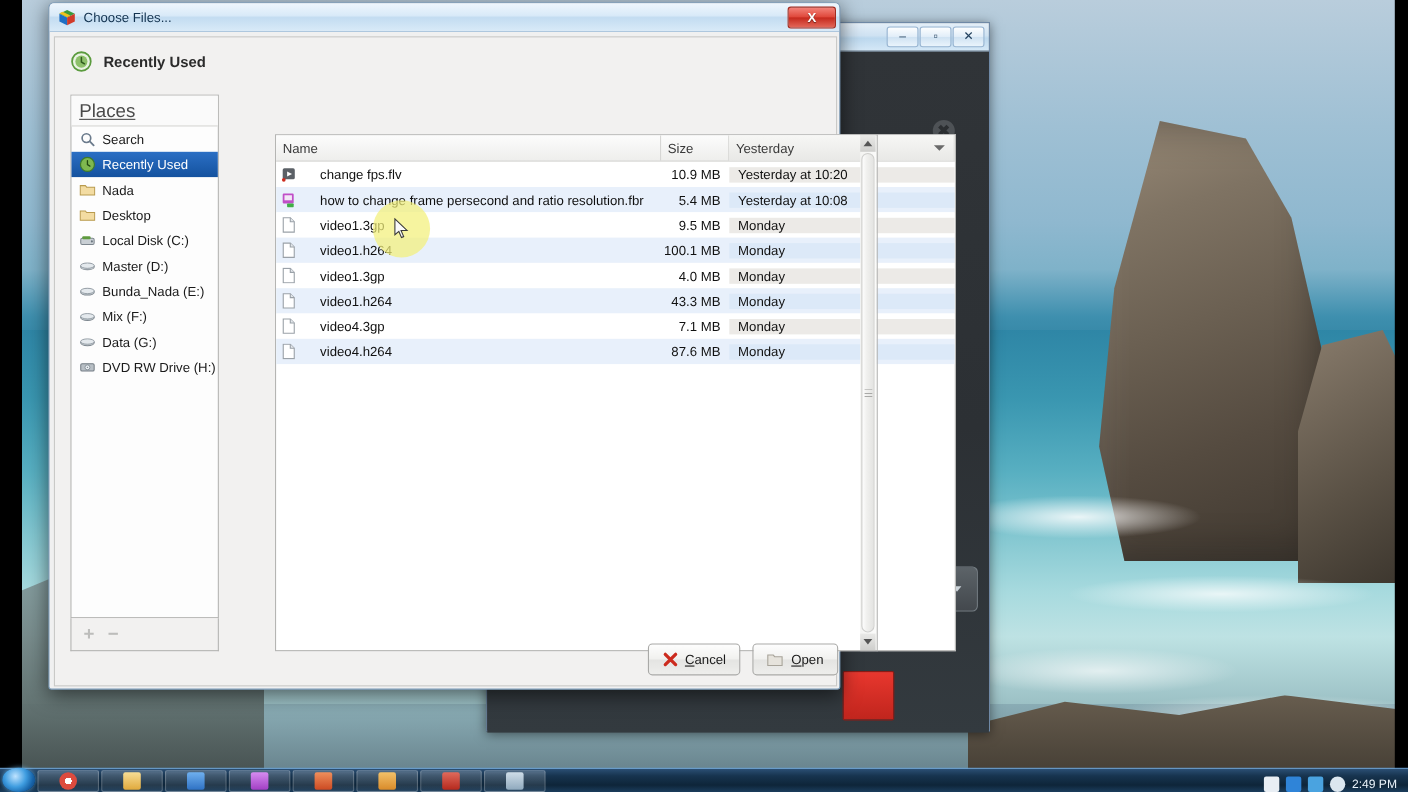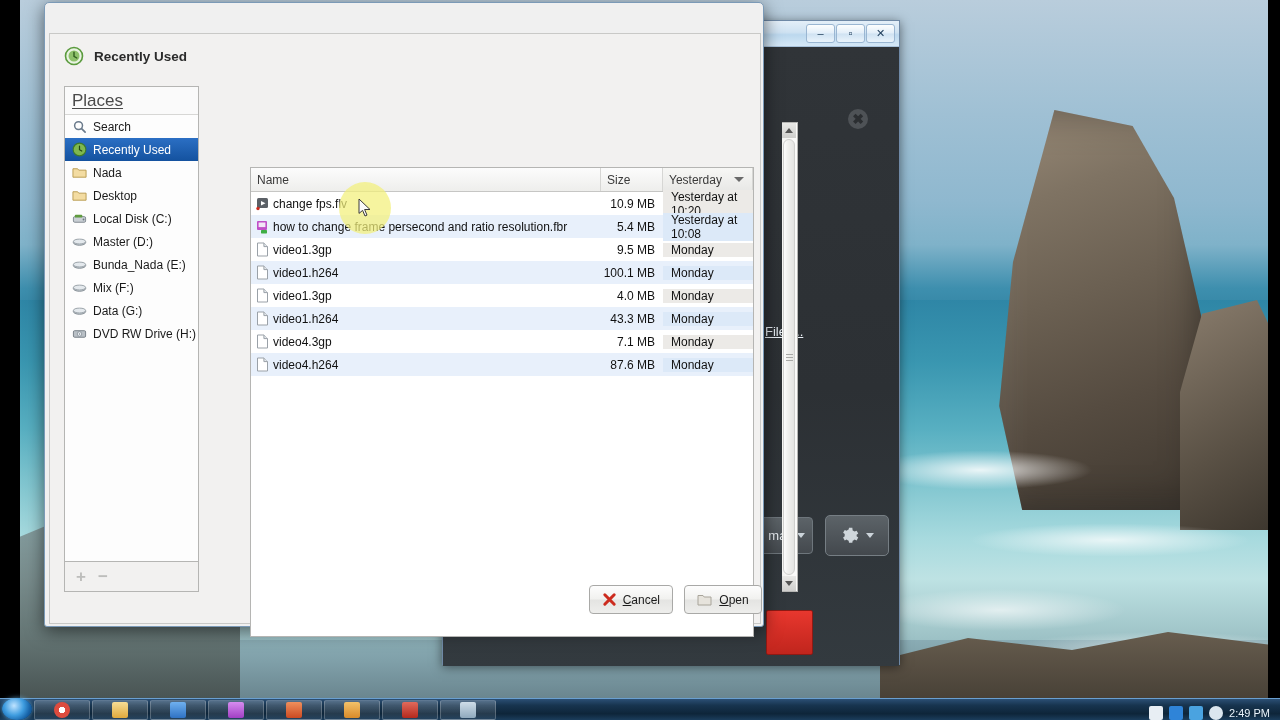--- a/index.html
+++ b/index.html
@@ -168,38 +168,38 @@
   .pi { width:15px; height:15px; flex:0 0 auto; }
 
   #places-btns {
     position:absolute; left:14px; top:528px; width:135px; height:30px;
     border:1px solid #b5b5b3; border-top:none; background:#f2f1f0;
     display:flex; align-items:center; gap:12px; padding-left:11px;
   }
 
   
   #filepane {
-    position:absolute; left:200px; top:88px; width:504px; height:470px;
-    border:1px solid #b5b5b3; background:#fff; overflow:hidden;margin-top:45px;
+    position:absolute; left:200px; top:88px; width:619px; height:470px;
+    border:1px solid #b5b5b3; background:#fff; overflow:hidden;
   }
   #col-head {
     display:flex; height:24px;
     background: linear-gradient(180deg,#fcfcfc,#eeeeec);
     border-bottom:1px solid #c6c6c4; font-size:12px; color:#3a3a3a;
   }
   .ch { display:flex; align-items:center; padding-left:6px; border-right:1px solid #d6d6d4; }
   .ch.name { width:350px; }
   .ch.size { width:62px; }
   .ch.mod { flex:1; justify-content:space-between; padding-right:8px; background:linear-gradient(180deg,#f7f7f5,#e8e8e6); }
   .chev { width:0;height:0;border-left:5px solid transparent;border-right:5px solid transparent;border-top:5px solid #6a6a6a; }
 
   .frow { display:flex; height:23px; font-size:12px; color:#111; align-items:center; }
   .frow.odd { background:#fff; }
   .frow.even { background:#e8f0fb; }
-  .fc-name { width:350px; display:flex; align-items:center; gap:4px; padding-left:5px; overflow:hidden; white-space:nowrap; }
+  .fc-name { width:350px; display:flex; align-items:center; gap:22px; padding-left:5px; overflow:hidden; white-space:nowrap; }
   .fc-size { width:62px; text-align:right; padding-right:8px; }
   .fc-mod { flex:1; padding-left:8px; }
   .frow.odd .fc-mod { background:#eceae7; }
   .frow.even .fc-mod { background:#dce9f8; }
   .fic { width:13px; height:15px; flex:0 0 auto; }
 
   
   #vscroll {
     position:absolute; left:732px; top:88px; width:16px; height:470px;
     border:1px solid #b5b5b3; border-left:none;
@@ -298,20 +298,30 @@
           <path fill="#cfd6db" d="M20 12c0-.5 0-1-.1-1.4l2-1.5-2-3.4-2.3 1a7.8 7.8 0 00-2.4-1.4L14.8 2h-4l-.4 2.3c-.9.3-1.7.8-2.4 1.4l-2.3-1-2 3.4 2 1.5a8 8 0 000 2.8l-2 1.5 2 3.4 2.3-1c.7.6 1.5 1.1 2.4 1.4l.4 2.3h4l.4-2.3c.9-.3 1.7-.8 2.4-1.4l2.3 1 2-3.4-2-1.5c.1-.4.1-.9.1-1.4z"></path>
         </svg>
         <span class="tri-down"></span>
       </div>
       <div id="bg-record-btn"></div>
     </div>
   </div>
 
   <div id="dialog">
 
+    <div id="dlg-titlebar">
+      <svg id="dlg-app-icon" viewBox="0 0 16 16">
+        <polygon points="8,1 15,4.5 8,8 1,4.5" fill="#3b9a3b"></polygon>
+        <polygon points="1,4.5 8,8 8,15 1,11.5" fill="#1f6fc4"></polygon>
+        <polygon points="15,4.5 8,8 8,15 15,11.5" fill="#d13b2a"></polygon>
+        <polygon points="4,2.6 11,6.1 8,7.6 1,4.1" fill="#f0c020"></polygon>
+      </svg>
+      <div id="dlg-title">Choose Files...</div>
+      <div id="dlg-close">X</div>
+    </div>
 
     <div id="dlg-inner">
 
       <div id="dlg-header">
         <svg width="20" height="20" viewBox="0 0 20 20">
           <circle cx="10" cy="10" r="8.5" fill="#e9f3e2" stroke="#5b9b3e" stroke-width="1.6"></circle>
           <circle cx="10" cy="10" r="5.5" fill="#8dc06a"></circle>
           <path d="M10 6.2v4.2l2.8 1.6" stroke="#2f5c1e" stroke-width="1.4" fill="none" stroke-linecap="round"></path>
         </svg>
         <span id="dlg-header-label">Recently Used</span>

